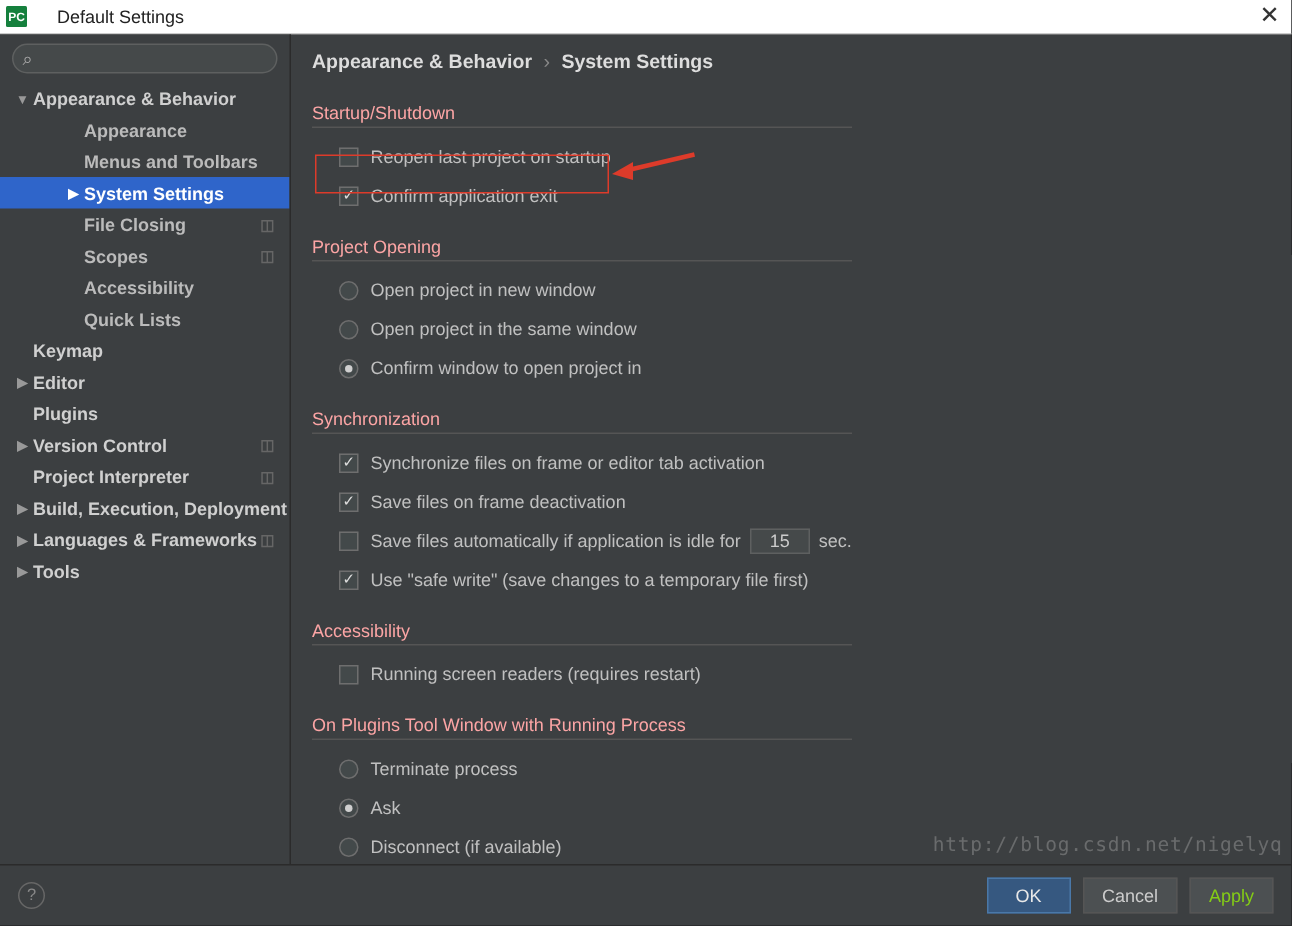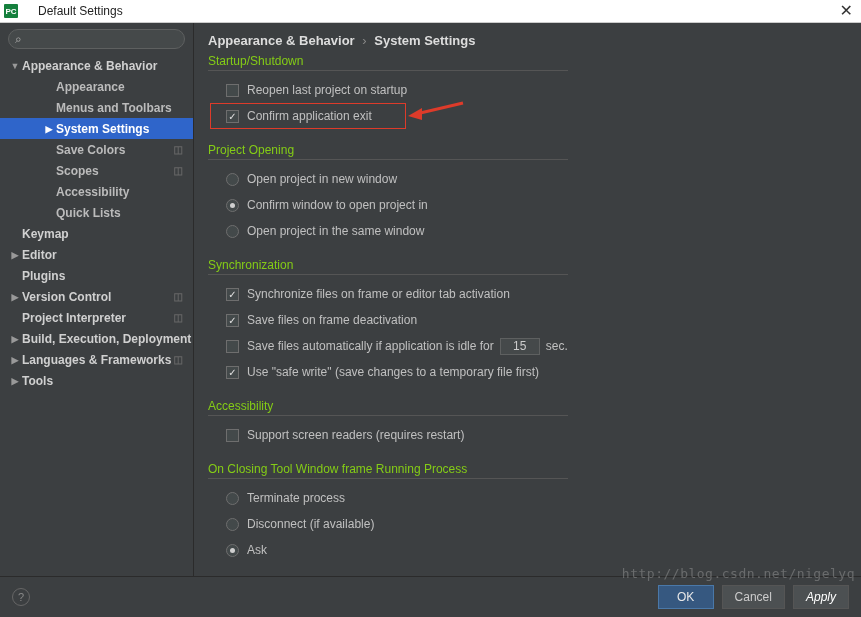--- a/index.html
+++ b/index.html
@@ -16,39 +16,39 @@
 .searchbox input { flex: 1; background: transparent; border: none; outline: none; color: #ccc; font-size: 12px; margin-left: 4px; }
 .tree { flex: 1; overflow: auto; }
 .tree-item { display: flex; align-items: center; height: 21px; padding-left: 8px; color: #bbbbbb; cursor: pointer; position: relative; }
 .tree-item.top { color: #d0d0d0; font-weight: bold; }
 .tree-item.child { padding-left: 42px; font-weight: bold; color: #bbbbbb; }
 .tree-item.selected { background: #2f65ca; color: #fff; }
 .tree-arrow { width: 14px; display: inline-block; text-align: center; font-size: 9px; color: #999; }
 .tree-item.selected .tree-arrow { color: #fff; }
 .proj-icon { position: absolute; right: 10px; color: #666; font-size: 10px; }
 .content { flex: 1; padding: 10px 20px 10px 14px; color: #bbbbbb; overflow: auto; position: relative; }
-.breadcrumb { font-size: 13px; color: #ddd; margin-bottom: 6px; font-weight: bold; }
+.breadcrumb { font-size: 13px; color: #ddd; margin-bottom: 20px; font-weight: bold; }
 .breadcrumb .sep { color: #888; margin: 0 4px; font-weight: normal; }
 .section { margin-bottom: 14px; width: 360px; }
-.section-header { color: #84cc16; font-size: 12px; margin-bottom: 6px; padding-bottom: 2px; border-bottom: 1px solid #555; }
+.section-header { color: #fca5a5; font-size: 12px; margin-bottom: 6px; padding-bottom: 2px; border-bottom: 1px solid #555; }
 .row { display: flex; align-items: center; height: 26px; padding-left: 18px; color: #c0c0c0; position: relative; }
 .chk, .rad { width: 13px; height: 13px; border: 1px solid #6e6e6e; background: #43494a; margin-right: 8px; display: inline-flex; align-items: center; justify-content: center; flex-shrink: 0; }
 .rad { border-radius: 50%; }
 .chk.checked::after { content: "✓"; font-size: 10px; color: #e0e0e0; }
 .rad.checked::after { content: ""; width: 5px; height: 5px; background: #cfcfcf; border-radius: 50%; }
 .highlight-box { position: absolute; border: 1px solid #dd3b2a; pointer-events: none; left: 210px; top: 103px; width: 196px; height: 26px; }
 .arrow-ann { position: absolute; left: 408px; top: 98px; pointer-events: none; }
 .numfield { width: 40px; height: 17px; background: #45494a; border: 1px solid #5e6060; color: #ccc; text-align: center; margin: 0 6px; font-size: 12px; }
 .footer { height: 41px; background: #3c3f41; border-top: 1px solid #2b2b2b; display: flex; align-items: center; justify-content: space-between; padding: 0 12px; }
 .help-icon { width: 18px; height: 18px; border: 1px solid #666; border-radius: 50%; color: #888; display: flex; align-items: center; justify-content: center; font-size: 11px; cursor: pointer; }
 .footer-buttons { display: flex; gap: 8px; }
 .btn { min-width: 56px; height: 24px; padding: 0 12px; border: 1px solid #555; background: #4c5052; color: #ccc; font-size: 12px; cursor: pointer; display: flex; align-items: center; justify-content: center; }
 .btn.primary { background: #365880; border-color: #4a78a8; color: #e8e8e8; }
-.btn.disabled { color: #ffffff; font-style: italic; }
-.watermark { position: absolute; right: 6px; bottom: 36px; color: rgba(170,170,170,0.42); font-size: 13px; letter-spacing: 0.5px; font-family: monospace; pointer-events: none; }
+.btn.disabled { color: #84cc16; }
+.watermark { position: absolute; right: 6px; bottom: 46px; color: rgba(170,170,170,0.42); font-size: 13px; letter-spacing: 0.5px; font-family: monospace; pointer-events: none; }
 </style>
 </head>
 <body>
 
 <div class="titlebar">
   <div class="titlebar-left">
     <div class="pc-icon">PC</div>
     <span class="titlebar-title">Default Settings</span>
   </div>
   <div class="titlebar-close">✕</div>
@@ -72,21 +72,21 @@
         <div class="tree-item child">
           <span class="tree-arrow"></span>
           <span>Menus and Toolbars</span>
         </div>
         <div class="tree-item child selected">
           <span class="tree-arrow">▶</span>
           <span>System Settings</span>
         </div>
         <div class="tree-item child">
           <span class="tree-arrow"></span>
-          <span>Save Colors</span>
+          <span>File Closing</span>
           <span class="proj-icon">◫</span>
         </div>
         <div class="tree-item child">
           <span class="tree-arrow"></span>
           <span>Scopes</span>
           <span class="proj-icon">◫</span>
         </div>
         <div class="tree-item child">
           <span class="tree-arrow"></span>
           <span>Accessibility</span>
@@ -152,26 +152,26 @@
       </div>
     </div>
 
     <div class="section">
       <div class="section-header">Project Opening</div>
       <div class="row">
         <span class="rad"></span>
         <span>Open project in new window</span>
       </div>
       <div class="row">
+        <span class="rad"></span>
+        <span>Open project in the same window</span>
+      </div>
+      <div class="row">
         <span class="rad checked"></span>
         <span>Confirm window to open project in</span>
-      </div>
-      <div class="row">
-        <span class="rad"></span>
-        <span>Open project in the same window</span>
       </div>
     </div>
 
     <div class="section">
       <div class="section-header">Synchronization</div>
       <div class="row">
         <span class="chk checked"></span>
         <span>Synchronize files on frame or editor tab activation</span>
       </div>
       <div class="row">
@@ -187,37 +187,37 @@
       <div class="row">
         <span class="chk checked"></span>
         <span>Use "safe write" (save changes to a temporary file first)</span>
       </div>
     </div>
 
     <div class="section">
       <div class="section-header">Accessibility</div>
       <div class="row">
         <span class="chk"></span>
-        <span>Support screen readers (requires restart)</span>
-      </div>
-    </div>
-
-    <div class="section">
-      <div class="section-header">On Closing Tool Window frame Running Process</div>
+        <span>Running screen readers (requires restart)</span>
+      </div>
+    </div>
+
+    <div class="section">
+      <div class="section-header">On Plugins Tool Window with Running Process</div>
       <div class="row">
         <span class="rad"></span>
         <span>Terminate process</span>
-      </div>
-      <div class="row">
-        <span class="rad"></span>
-        <span>Disconnect (if available)</span>
       </div>
       <div class="row">
         <span class="rad checked"></span>
         <span>Ask</span>
+      </div>
+      <div class="row">
+        <span class="rad"></span>
+        <span>Disconnect (if available)</span>
       </div>
     </div>
   </div>
 </div>
 
 <div class="footer">
   <div class="help-icon">?</div>
   <div class="footer-buttons">
     <div class="btn primary">OK</div>
     <div class="btn">Cancel</div>

